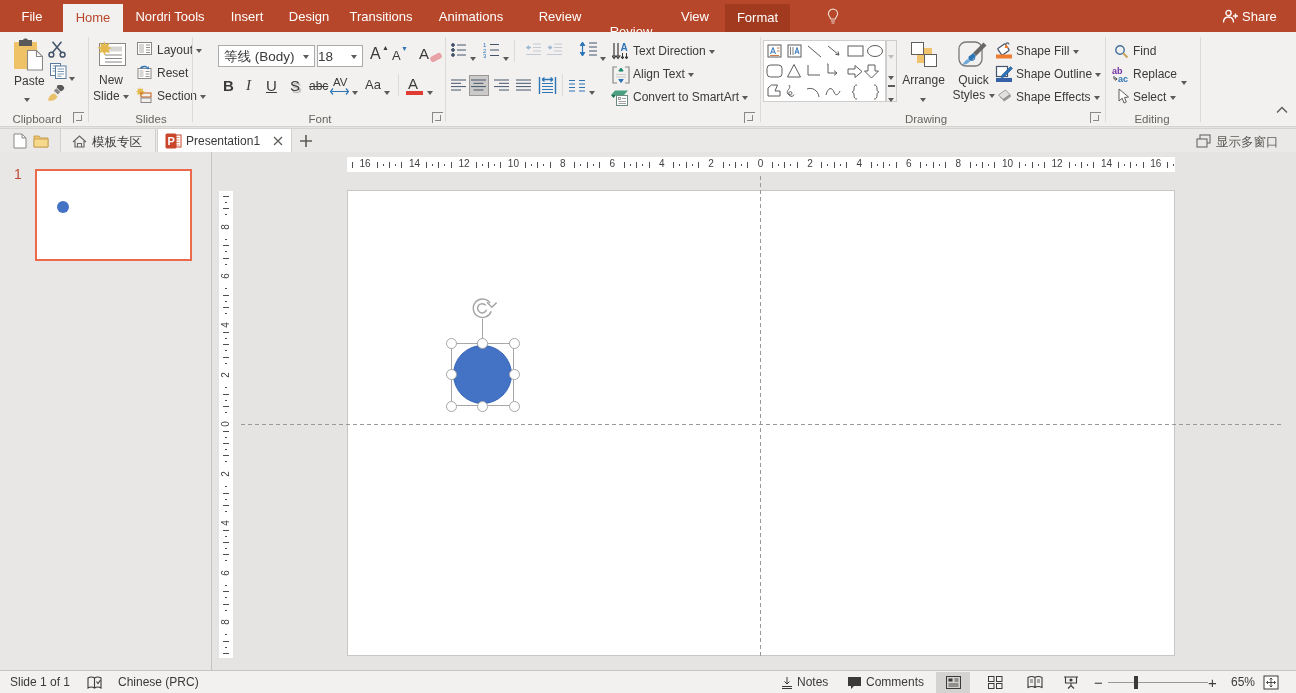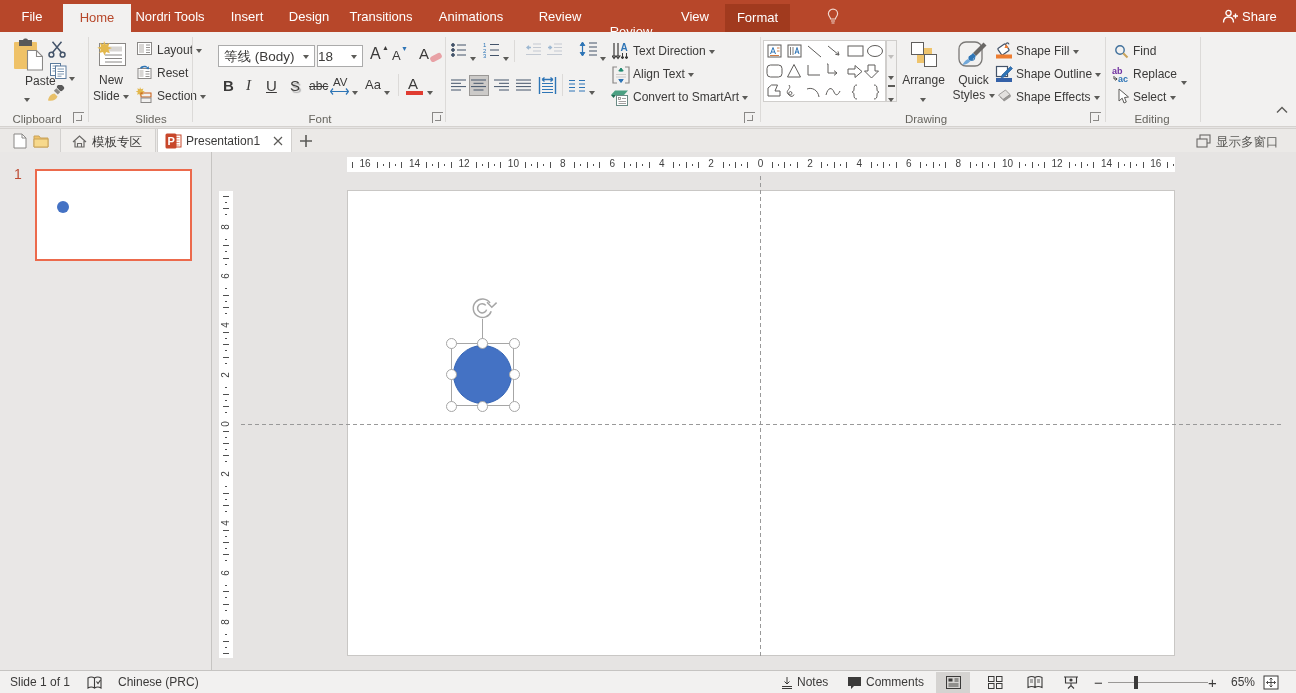--- a/index.html
+++ b/index.html
@@ -33,21 +33,21 @@
   #vruler { position:absolute; left:219px; top:39px; width:14px; height:467px; background:#fff; }
   .rnum { position:absolute; font-size:10px; color:#3f3f3f; -webkit-font-smoothing:antialiased; }
   
   #statusbar { position:absolute; left:0; top:670px; width:1296px; height:23px; background:#F2F1F0; border-top:1px solid #C6C4C2; font-size:12px; color:#3b3a39; }
   .sbtxt { position:absolute; top:4px; }
 </style>
 </head>
 <body>
 <div id="titlebar">
   <div class="ttab" style="left:8px;width:48px;">File</div>
-  <div class="ttab" id="tab-home" style="left:63px;width:68px;">Home</div>
+  <div class="ttab" id="tab-home" style="left:63px;width:60px;">Home</div>
   <div class="ttab" style="left:130px;width:80px;">Nordri Tools</div>
   <div class="ttab" style="left:219px;width:56px;">Insert</div>
   <div class="ttab" style="left:281px;width:56px;">Design</div>
   <div class="ttab" style="left:343px;width:76px;">Transitions</div>
   <div class="ttab" style="left:431px;width:80px;">Animations</div>
   <div class="ttab" style="left:521px;width:78px;">Review Show</div>
   <div class="ttab" style="left:604px;width:54px;margin-top:15px;">Review</div>
   <div class="ttab" style="left:667px;width:56px;">View</div>
   <div class="ttab" id="tab-format" style="left:725px;width:65px;">Format</div>
   <svg class="abs" style="left:826px;top:8px;" width="14" height="17" viewBox="0 0 14 17">
@@ -67,21 +67,21 @@
 </div>
 <div id="ribbon">
 
   <svg class="abs" style="left:13px;top:6px;" width="30" height="33" viewBox="0 0 30 33">
     <rect x="1" y="4" width="23" height="27" rx="1" fill="#EFC268"></rect>
     <rect x="6" y="2" width="13" height="6" fill="#595959"></rect>
     <rect x="10" y="0.5" width="5" height="4" rx="2" fill="#595959"></rect>
     <path d="M14.5 12.5 h9 l6 6 v13.5 h-15 z" fill="#fff" stroke="#8a8886" stroke-width="1.1"></path>
     <path d="M23.5 12.5 v6 h6" fill="none" stroke="#8a8886" stroke-width="1.1"></path>
   </svg>
-  <div class="rbtxt abs" style="left:14px;top:42px;width:27px;text-align:center;margin-left:11px;">Paste</div>
+  <div class="rbtxt abs" style="left:14px;top:42px;width:27px;text-align:center;">Paste</div>
   <div class="abs" style="left:24px;top:58px;"><span class="dd"></span></div>
   <svg class="abs" style="left:48px;top:9px;" width="18" height="17" viewBox="0 0 18 17">
       <g stroke="#44546A" stroke-width="1.5" fill="none">
         <path d="M4.2 12 L13.5 0.8 M13.8 12 L4.5 0.8"></path>
         <circle cx="3.4" cy="13.7" r="2.4"></circle>
         <circle cx="14.6" cy="13.7" r="2.4"></circle>
       </g>
     </svg>
   <svg class="abs" style="left:50px;top:31px;" width="17" height="16" viewBox="0 0 17 16">
       <g fill="#fff" stroke="#5B7B9D" stroke-width="1">

